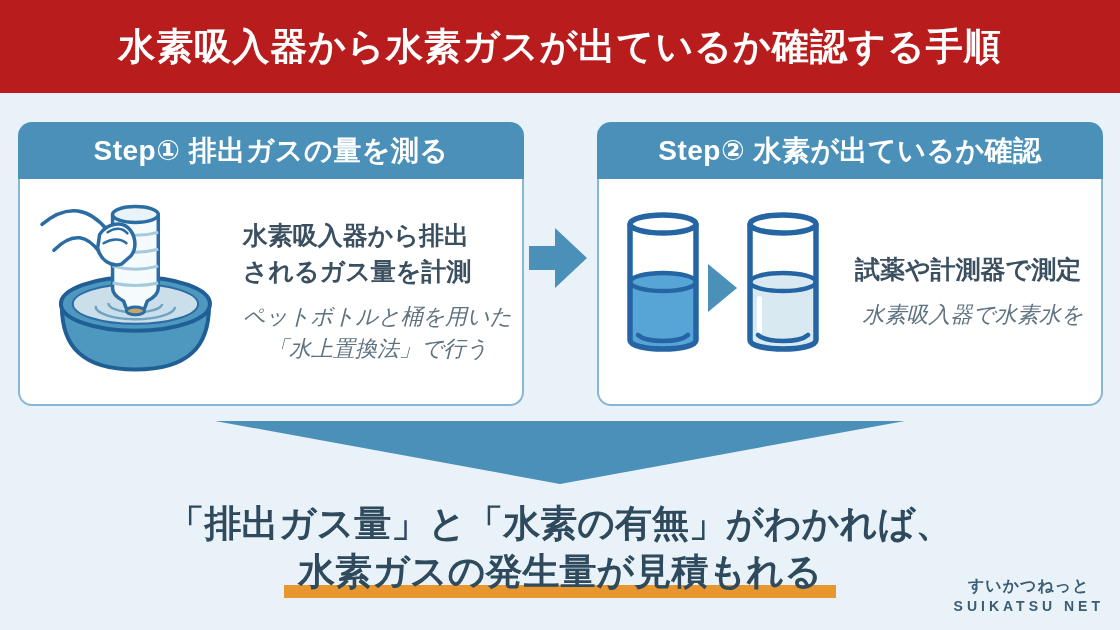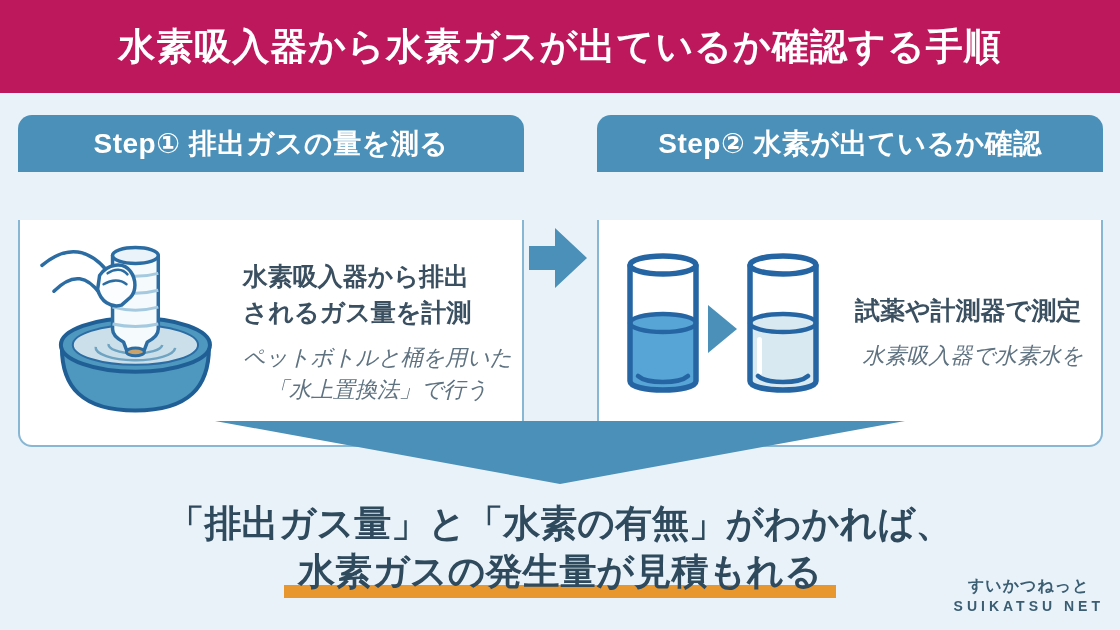--- a/index.html
+++ b/index.html
@@ -13,37 +13,37 @@
     overflow: hidden;
     background: #E9F2F9;
     font-family: "Liberation Sans", "DejaVu Sans", sans-serif;
   }
 
   
   .title-bar {
     position: absolute;
     top: 0; left: 0;
     width: 1120px; height: 93px;
-    background: #be185d;
+    background: #b91c1c;
     display: flex;
     align-items: center;
     justify-content: center;
   }
   .title-bar .page-title {
     color: #FFFFFF;
     font-size: 37px;
     font-weight: 700;
     letter-spacing: 1px;
     white-space: nowrap;
   }
 
   
   .card {
     position: absolute;
-    top: 115px;
+    top: 122px;
     width: 506px;
     height: 240px;
   }
   .card-1 { left: 18px; }
   .card-2 { left: 597px; }
 
   .card-header {
     height: 57px;
     background: #4A90B8;
     border-radius: 14px 14px 0 0;
@@ -60,21 +60,20 @@
     box-sizing: border-box;
     height: 227px;
     background: #FFFFFF;
     border: 2px solid #88B7D4;
     border-top: none;
     border-radius: 0 0 14px 14px;
     display: flex;
     align-items: center;
     padding: 0 10px 0 18px;
     gap: 10px;
-    margin-top: 48px;
   }
   .card-text { flex: 1; }
   .bold-line {
     color: #3A4F60;
     font-size: 25px;
     font-weight: 700;
     line-height: 1.42;
     white-space: nowrap;
   }
   .sub-block {

